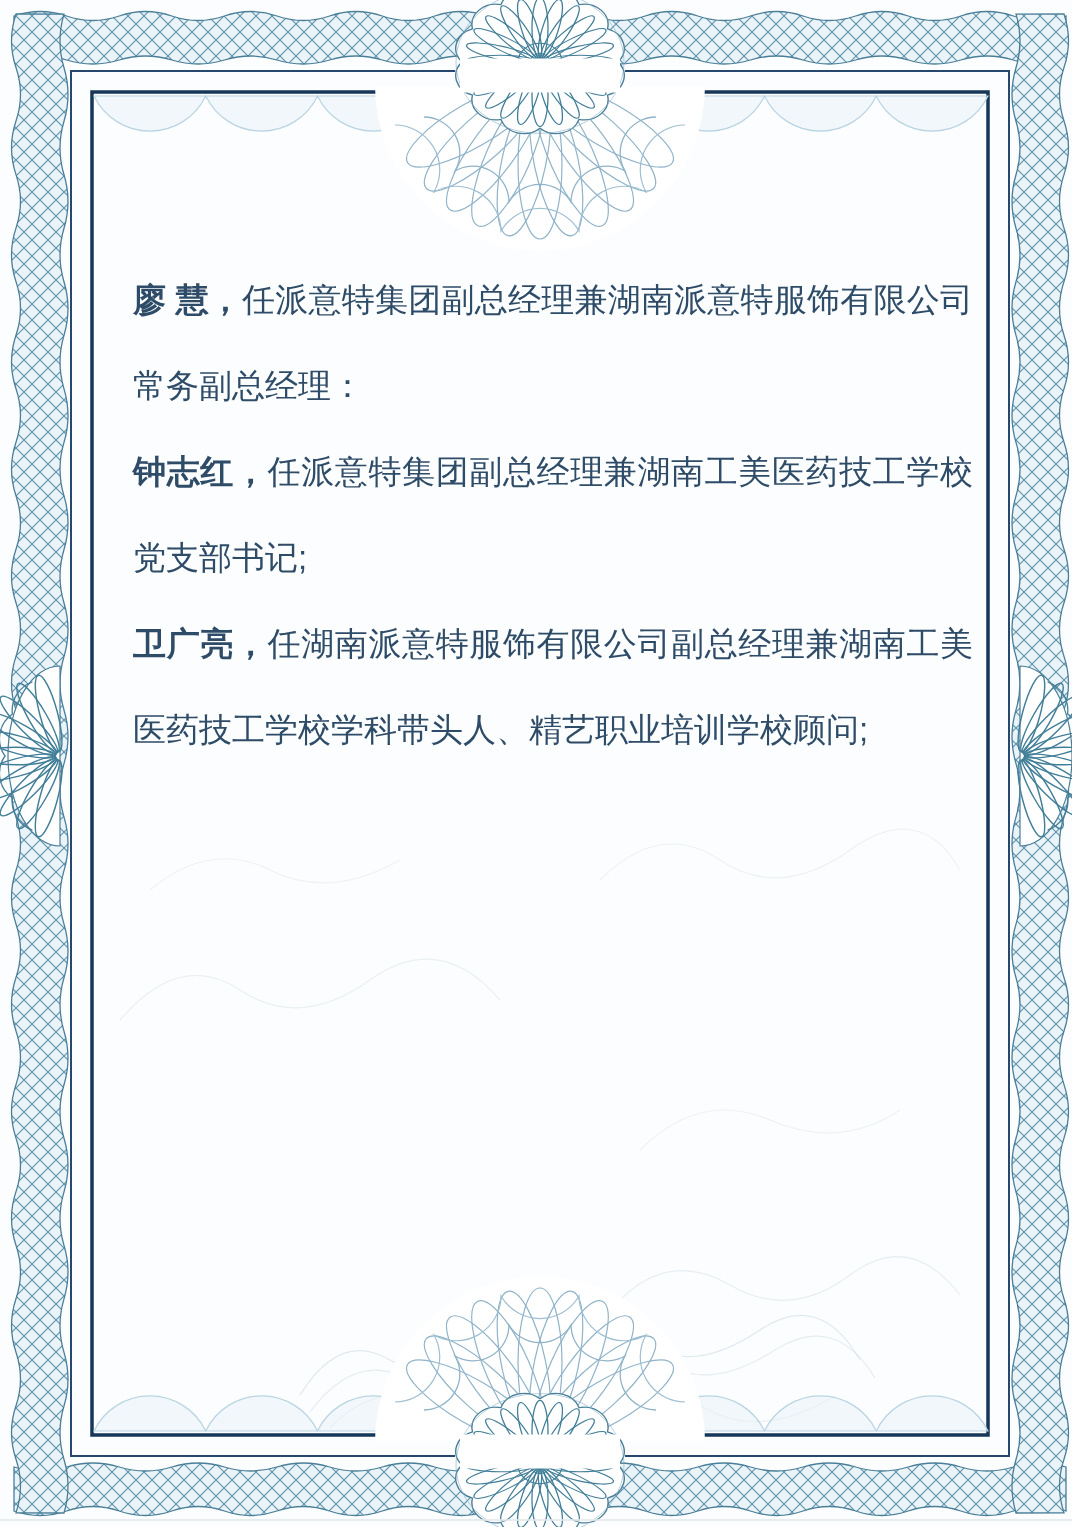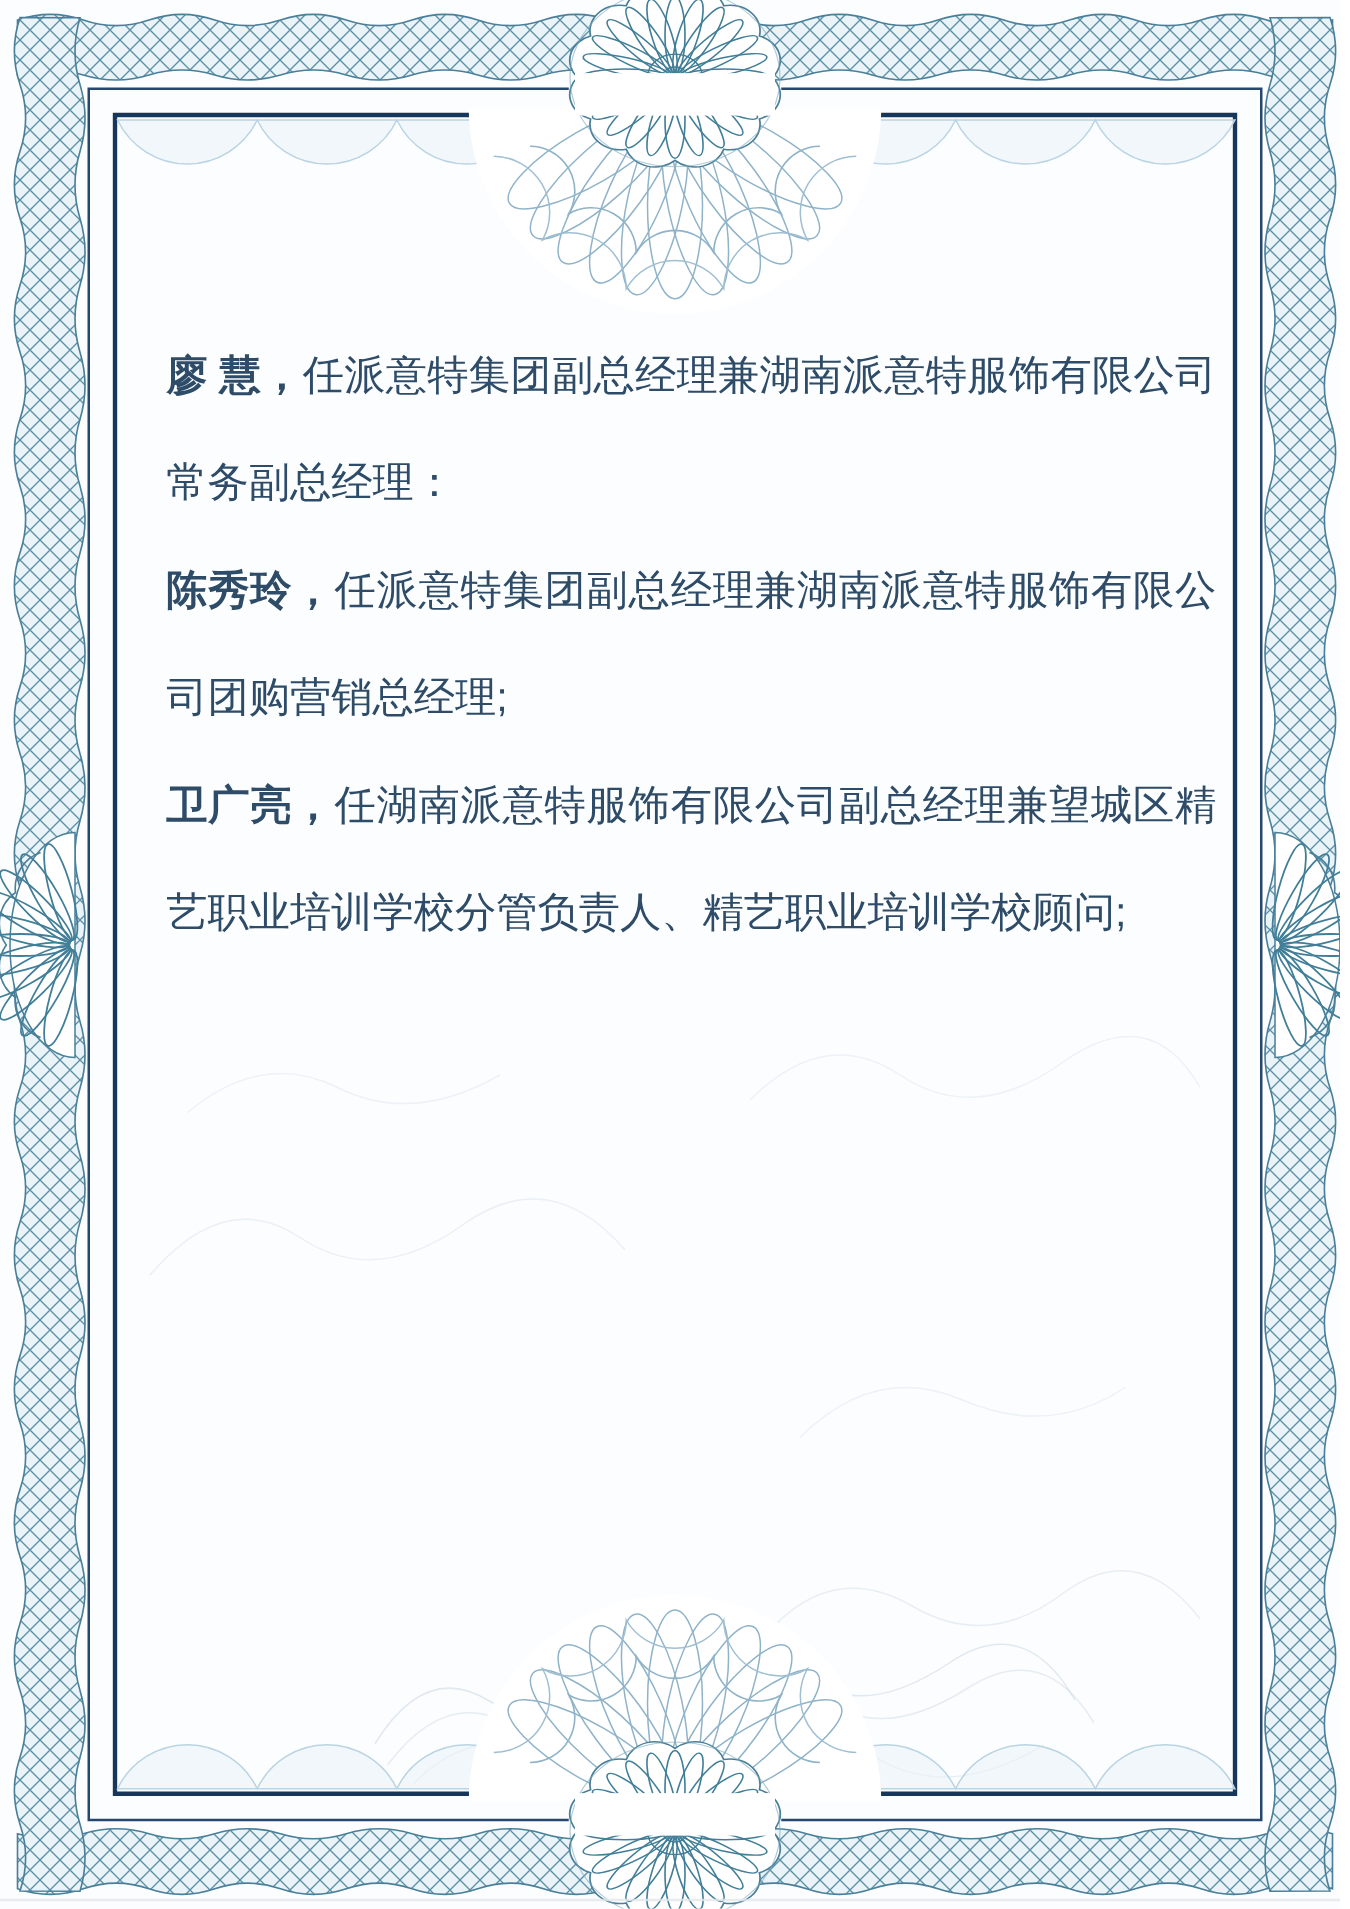--- a/index.html
+++ b/index.html
@@ -135,17 +135,17 @@
     <use href="#topOrn" transform="translate(0 1527) scale(1 -1)"></use>
     <use href="#sideOrn"></use>
     <use href="#sideOrn" transform="translate(1080 0) scale(-1 1)"></use>
 
     <rect x="0" y="1519" width="1080" height="2" fill="#e3e7ea" opacity="0.8"></rect>
   </svg>
 
   <div class="textblock">
 
   <p class="para"><span class="name">廖 慧，</span><span>任派意特集团副总经理兼湖南派意特服饰有限公司常务副总经理：</span></p>
-      <p class="para"><span class="name">陈秀玲，</span><span>任派意特集团副总经理兼湖南派意特服饰有限公司团购营销总经理;</span></p>
-      <p class="para"><span class="name">卫广亮，</span><span>任湖南派意特服饰有限公司副总经理兼望城区精艺职业培训学校分管负责人、精艺职业培训学校顾问;</span></p>
+      <p class="para"><span class="name">钟志红，</span><span>任派意特集团副总经理兼湖南工美医药技工学校党支部书记;</span></p>
+      <p class="para"><span class="name">卫广亮，</span><span>任湖南派意特服饰有限公司副总经理兼湖南工美医药技工学校学科带头人、精艺职业培训学校顾问;</span></p>
     </div>
 
 </div>
 
 </body></html>

